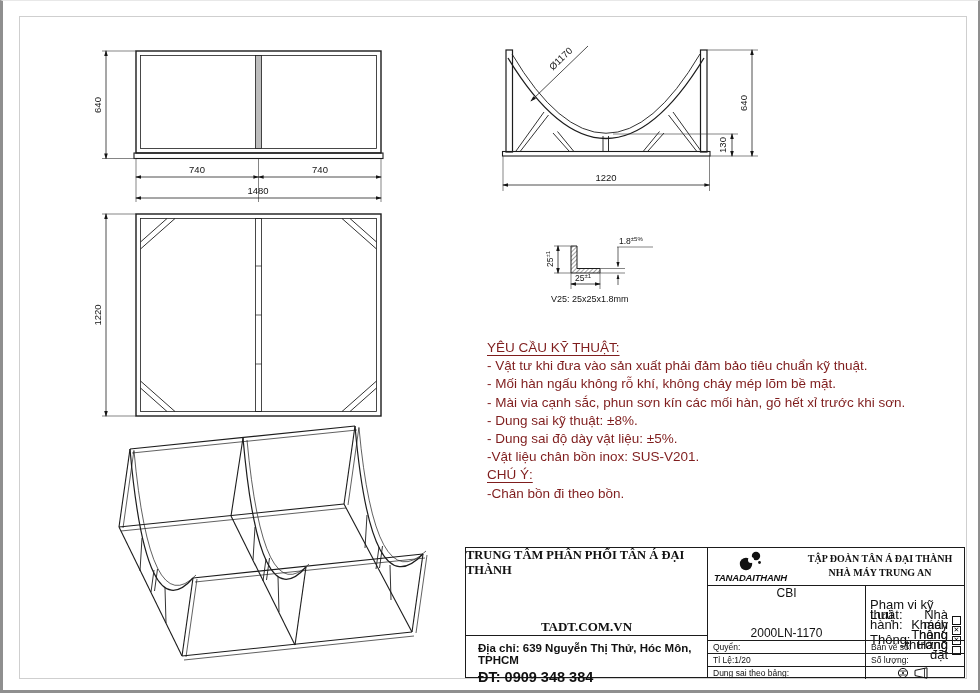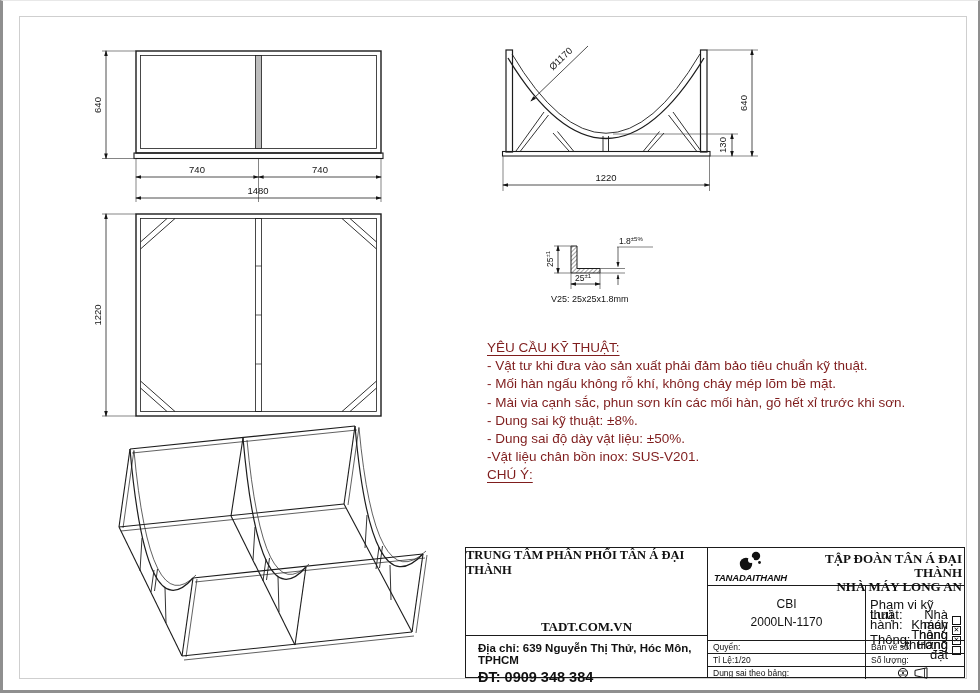--- a/index.html
+++ b/index.html
@@ -28,23 +28,23 @@
   .tb-name{font-size:12.5px;}
   .tb-web{font-size:13px;font-family:Liberation Serif, serif;}
   .tb-left-dn{position:absolute;left:0;top:88px;width:100%;bottom:0;padding:4px 0 0 12px;box-sizing:border-box;
     font-family:Liberation Sans, sans-serif;font-weight:bold;}
   .tb-addr{font-size:11.5px;margin-top:2px;}
   .tb-phone{font-size:14.5px;margin-top:3px;}
   .tb-right{position:absolute;left:242px;top:0;right:0;height:100%;}
   .tb-toprow{position:absolute;left:0;top:0;right:0;height:38px;border-bottom:1.2px solid #1b1b1b;box-sizing:border-box;}
   .tb-logo{position:absolute;left:4px;top:1px;width:84px;height:36px;}
   .tb-logo-text{position:absolute;left:2px;top:23px;font-size:9.5px;font-weight:bold;letter-spacing:-0.2px;font-family:"Liberation Sans",sans-serif;font-style:italic;}
-  .tb-company{position:absolute;left:90px;top:4px;right:2px;text-align:right;font-family:"Liberation Serif",serif;font-weight:bold;font-size:13px;line-height:14px;}
+  .tb-company{position:absolute;left:90px;top:4px;right:2px;text-align:center;font-family:"Liberation Serif",serif;font-weight:bold;font-size:10px;line-height:14px;}
   .tb-product{position:absolute;left:0;top:38px;width:158px;height:54px;border-right:1.2px solid #1b1b1b;box-sizing:border-box;
-    display:flex;flex-direction:column;align-items:center;justify-content:center;gap:4px;font-size:12px;}
+    display:flex;flex-direction:column;align-items:center;justify-content:space-between;gap:4px;font-size:12px;}
   .tb-scope{position:absolute;left:158px;top:34px;right:0;height:54px;box-sizing:border-box;padding:2px 3px 0 4px;font-size:13px;line-height:10.2px;margin-top:21px;}
   .scope-row{display:flex;align-items:center;height:10px;}
   .scope-prefix{width:33px;flex:none;}
   .scope-label{flex:1;text-align:right;padding-right:4px;}
   .box{width:7px;height:7px;border:1px solid #111;flex:none;display:block;font-size:7px;line-height:6px;text-align:center;}
   .box.checked::before{content:"✕";}
   .tb-row{position:absolute;left:0;right:0;height:13px;border-top:1px solid #1b1b1b;box-sizing:border-box;font-size:8.5px;line-height:12px;}
   .tb-cell-l{position:absolute;left:0;top:0;width:158px;height:100%;border-right:1.2px solid #1b1b1b;box-sizing:border-box;padding-left:5px;}
   .tb-cell-r{position:absolute;left:158px;top:0;right:0;height:100%;box-sizing:border-box;padding-left:5px;}
   .sym-cell{display:flex;align-items:center;justify-content:center;padding-left:0;}
@@ -249,23 +249,24 @@
     <text class="cap" x="548" y="301" stroke="none">V25: 25x25x1.8mm</text>
   </g>
 </svg>
 
 <div class="reqs">
   <div class="req-title">YÊU CẦU KỸ THUẬT:</div>
   <div>- Vật tư khi đưa vào sản xuất phải đảm bảo tiêu chuẩn kỹ thuật.</div>
   <div>- Mối hàn ngấu không rỗ khí, không cháy mép lõm bề mặt.</div>
   <div>- Mài via cạnh sắc, phun sơn kín các mối hàn, gõ hết xỉ trước khi sơn.</div>
   <div>- Dung sai kỹ thuật: ±8%.</div>
-  <div>- Dung sai độ dày vật liệu: ±50%.</div>
+  <div>- Dung sai độ dày vật liệu: ±5%.</div>
   <div>-Vật liệu chân bồn inox: SUS-V201.</div>
   <div class="req-title">CHÚ Ý:</div>
+  <div>-Chân bồn đi theo bồn.</div>
 </div>
 
 <div class="tblock">
   <div class="tb-left">
     <div class="tb-left-up">
       <div class="tb-name">TRUNG TÂM PHÂN PHỐI TÂN Á ĐẠI THÀNH</div>
       <div class="tb-web">TADT.COM.VN</div>
     </div>
     <div class="tb-left-dn">
       <div class="tb-addr">Địa chỉ: 639 Nguyễn Thị Thử, Hóc Môn, TPHCM</div>
@@ -278,21 +279,21 @@
         <svg width="84" height="24" viewBox="0 0 84 24">
           <circle cx="34" cy="15" r="6.2" fill="#111"></circle>
           <circle cx="44" cy="7" r="4.2" fill="#111"></circle>
           <circle cx="39" cy="11" r="3" fill="#ffffff"></circle>
           <circle cx="47.5" cy="13.5" r="1.4" fill="#111"></circle>
         </svg>
         <div class="tb-logo-text">TANADAITHANH</div>
       </div>
       <div class="tb-company">
         <div>TẬP ĐOÀN TÂN Á ĐẠI THÀNH</div>
-        <div>NHÀ MÁY LONG AN</div>
+        <div>NHÀ MÁY TRUNG AN</div>
       </div>
     </div>
     <div class="tb-product">
       <div>CBI</div>
       <div>2000LN-1170</div>
     </div>
     <div class="tb-scope">
       <div class="scope-row">
         <span>Phạm vi kỹ thuật:</span>
       </div>

